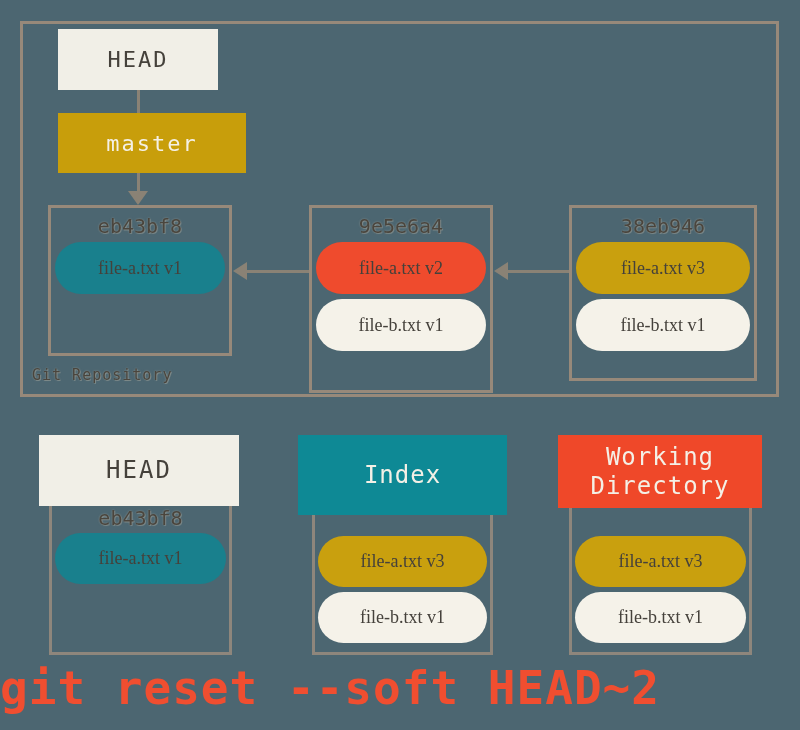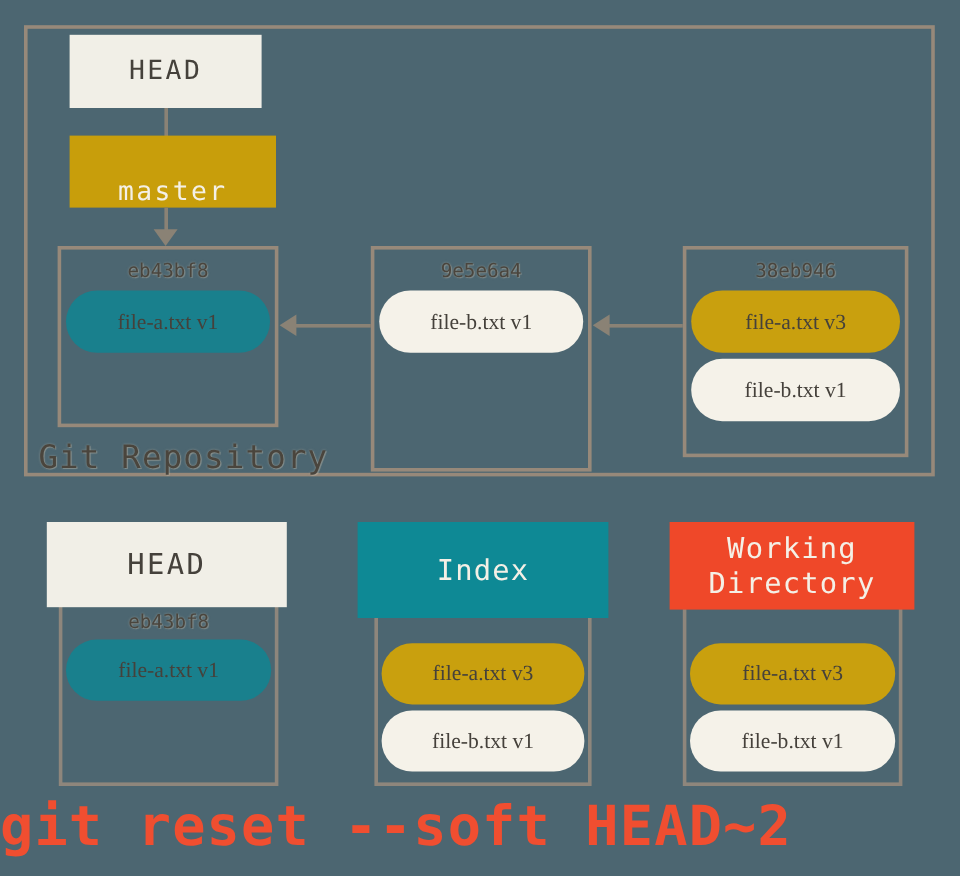--- a/index.html
+++ b/index.html
@@ -9,48 +9,48 @@
     font-family:"DejaVu Sans Mono","Liberation Mono",monospace;
   }
   .abs{position:absolute;box-sizing:border-box;}
 
   
   .repo-box{
     left:20px;top:21px;width:759px;height:376px;
     border:3px solid var(--border-tan);
   }
   .repo-label{
-    left:32px;top:366px;font-size:27px;letter-spacing:1px;
+    left:32px;top:366px;font-size:15px;letter-spacing:1px;
     color:var(--hash-text);
     text-shadow:0 0 2px rgba(190,182,168,.55), 1px 1px 0 rgba(190,182,168,.35);
   }
   .node{
     display:flex;align-items:center;justify-content:center;
     font-size:22px;letter-spacing:2px;text-align:center;
   }
   .head-node{left:58px;top:29px;width:160px;height:61px;background:var(--cream);color:var(--dark-text);}
-  .branch-node{left:58px;top:113px;width:172px;height:60px;background:var(--gold);color:var(--light-text);align-items:flex-end;}
+  .branch-node{left:58px;top:113px;width:188px;height:60px;background:var(--gold);color:var(--light-text);}
 
   .vline{width:3px;background:var(--arrow);}
   .hline{height:3px;background:var(--arrow);}
   .arrow-down{
     width:0;height:0;border-left:10px solid transparent;
     border-right:10px solid transparent;border-top:14px solid var(--arrow);
   }
   .arrow-left{
     width:0;height:0;border-top:9px solid transparent;
     border-bottom:9px solid transparent;border-right:14px solid var(--arrow);
   }
 
   .commit{
     border:3px solid var(--border-tan);
     display:flex;flex-direction:column;align-items:center;padding:0 4px;
   }
   .hash{
-    height:34px;line-height:36px;font-size:16px;color:var(--hash-text);
+    height:34px;line-height:36px;font-size:20px;color:var(--hash-text);
     text-shadow:0 0 2px rgba(190,182,168,.55), 1px 1px 0 rgba(190,182,168,.3);
     flex:0 0 auto;
   }
   .pill{
     width:100%;height:52px;flex:0 0 auto;border-radius:26px;margin-bottom:5px;
     display:flex;align-items:center;justify-content:center;
     font-size:18px;color:var(--dark-text);font-family:Liberation Serif, serif;
   }
   .pill[data-variant="teal"]{background:var(--teal-pill);}
   .pill[data-variant="red"]{background:var(--red-pill);}
@@ -97,20 +97,21 @@
 <div class="abs vline" style="left:137px;top:173px;height:20px;"></div>
 <div class="abs arrow-down" style="left:128px;top:191px;"></div>
 
 <div class="abs commit" style="left:48px;top:205px;width:184px;height:151px;">
   <div class="hash">eb43bf8</div>
   <div class="pill" data-variant="teal">file-a.txt v1</div>
 </div>
 
 <div class="abs commit" style="left:309px;top:205px;width:184px;height:188px;">
   <div class="hash">9e5e6a4</div>
+  <div class="pill" data-variant="red">file-a.txt v2</div>
   <div class="pill" data-variant="cream">file-b.txt v1</div>
 </div>
 
 <div class="abs commit" style="left:569px;top:205px;width:188px;height:176px;">
   <div class="hash">38eb946</div>
   <div class="pill" data-variant="gold">file-a.txt v3</div>
   <div class="pill" data-variant="cream">file-b.txt v1</div>
 </div>
 
 <div class="abs arrow-left" style="left:233px;top:262px;"></div>

